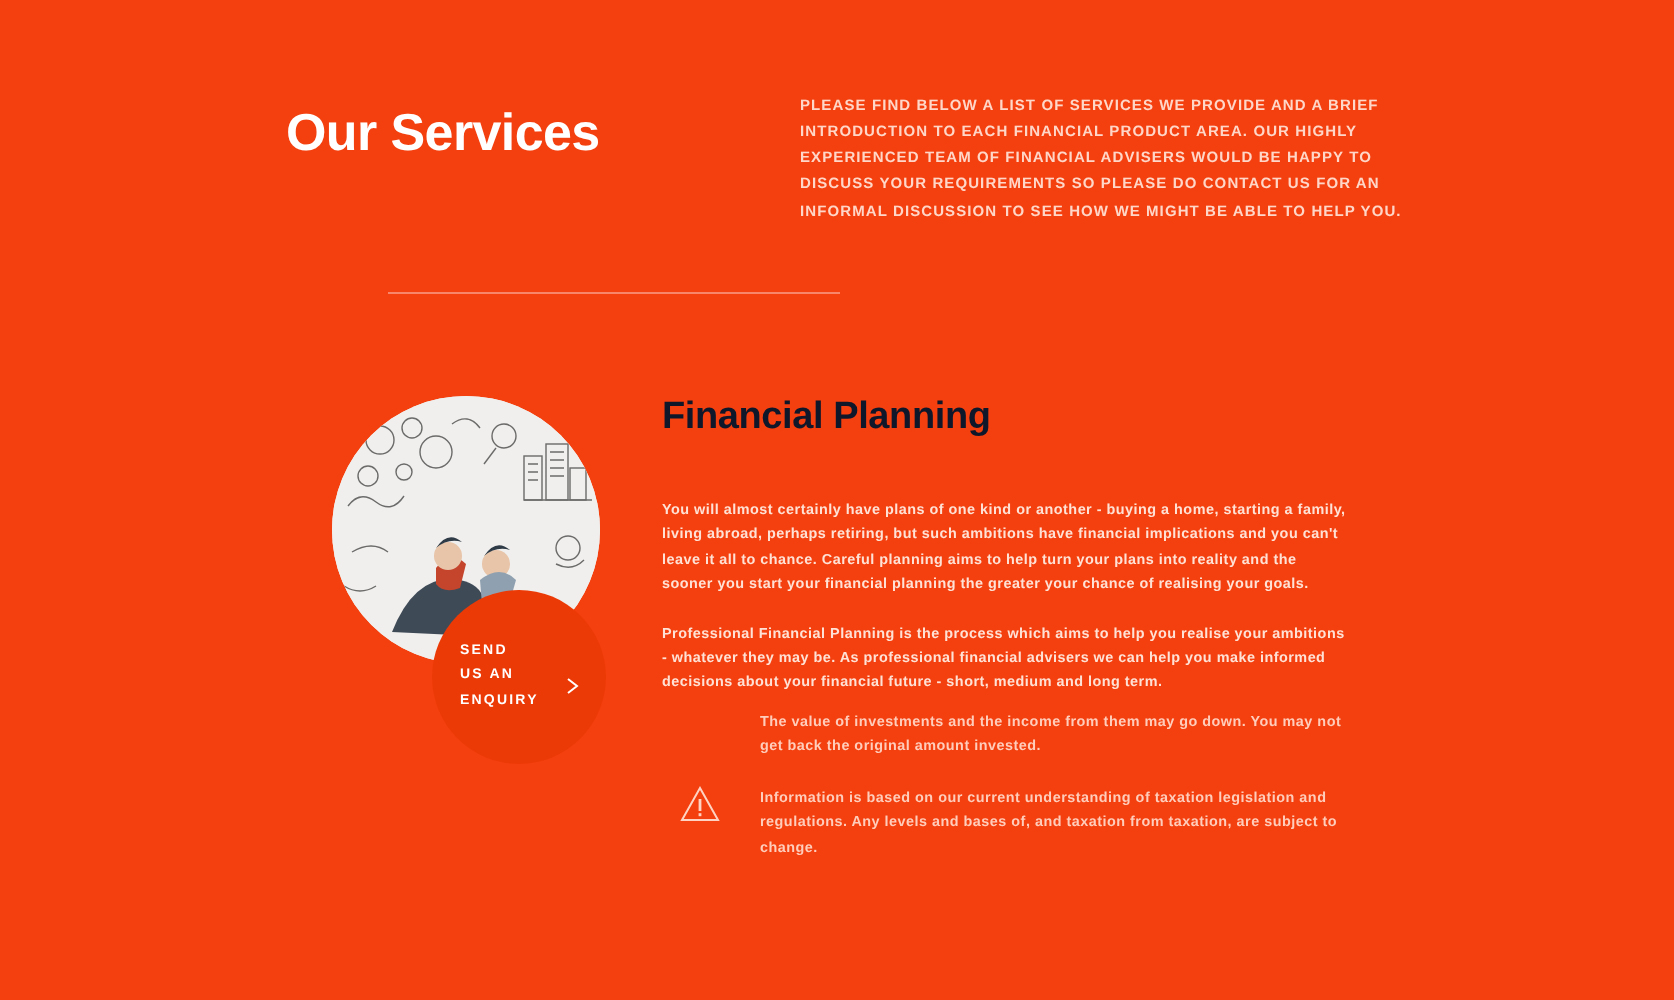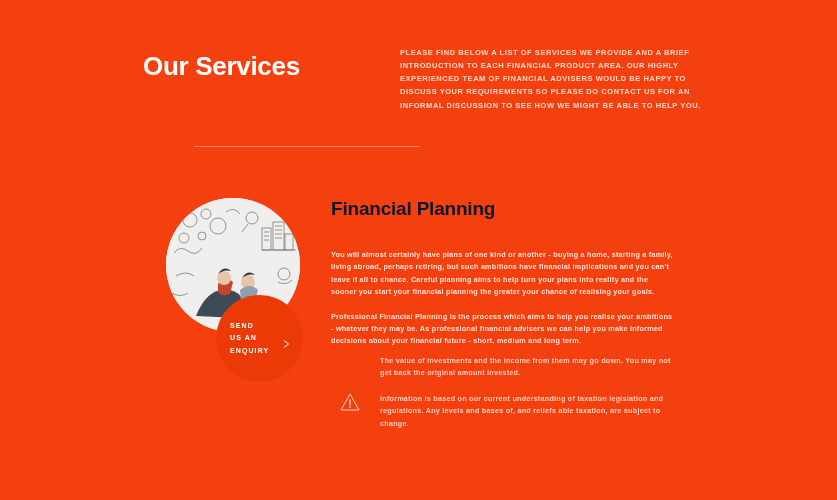--- a/index.html
+++ b/index.html
@@ -232,17 +232,17 @@
   <div class="disclaimer">
     <div class="warn-icon">
       <svg width="20" height="18" viewBox="0 0 20 18" xmlns="http://www.w3.org/2000/svg">
         <path d="M10 1 L19 17 L1 17 Z" fill="none" stroke="#ffd3c3" stroke-width="1"></path>
         <rect x="9.3" y="6.5" width="1.4" height="6" fill="#ffd3c3"></rect>
         <rect x="9.3" y="13.6" width="1.4" height="1.5" fill="#ffd3c3"></rect>
       </svg>
     </div>
     <div class="disclaimer-body">
       <p>The value of investments and the income from them may go down. You may not get back the original amount invested.</p>
-      <p>Information is based on our current understanding of taxation legislation and regulations. Any levels and bases of, and reliefs able taxation, are subject to change.</p>
+      <p>Information is based on our current understanding of taxation legislation and regulations. Any levels and bases of, and taxation from taxation, are subject to change.</p>
     </div>
   </div>
 
 </div>
 
 </body></html>

